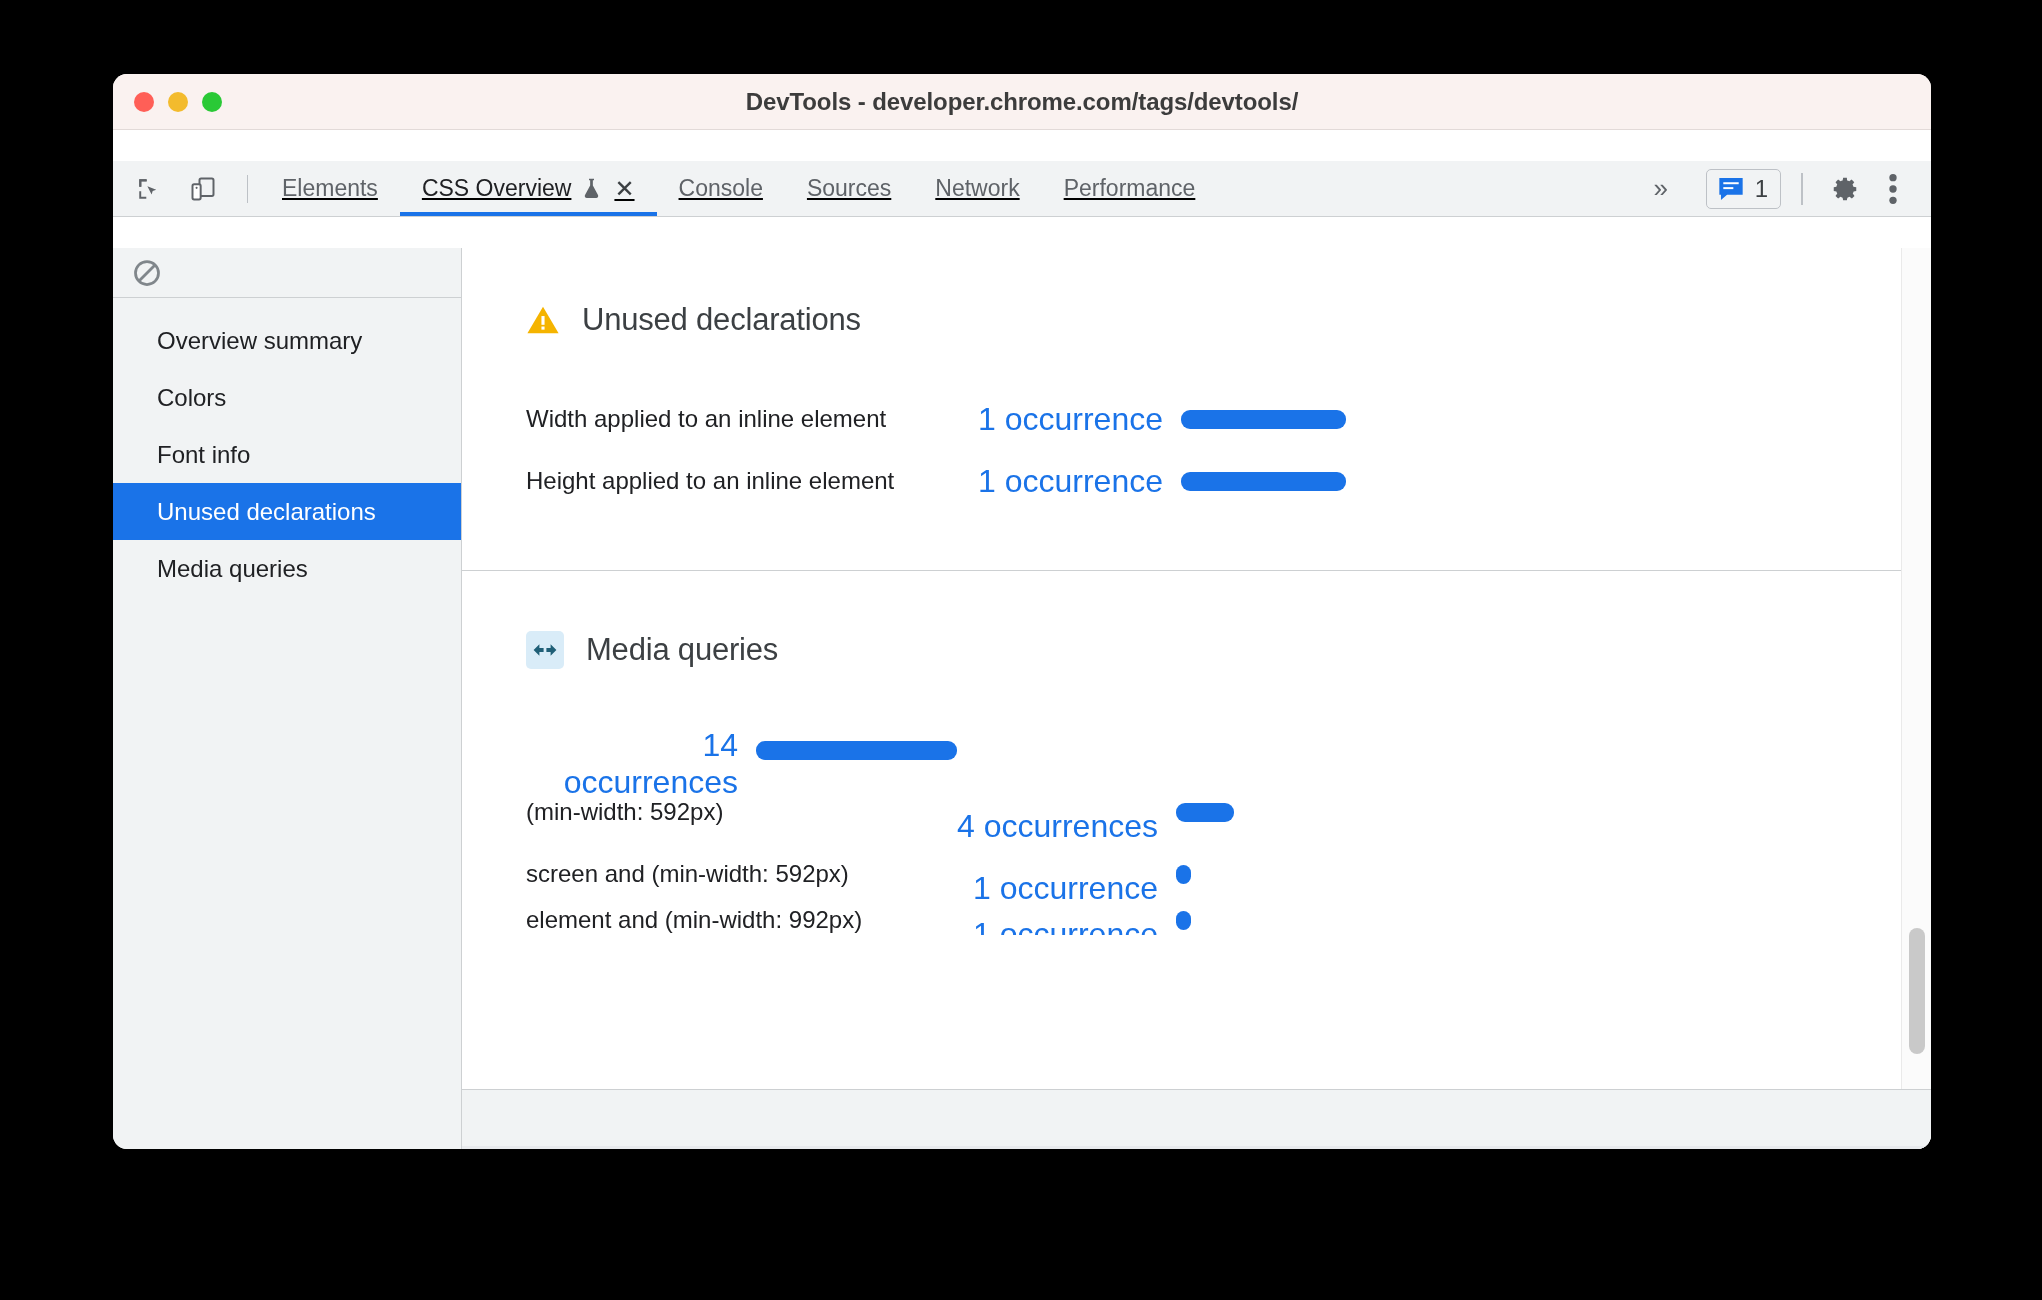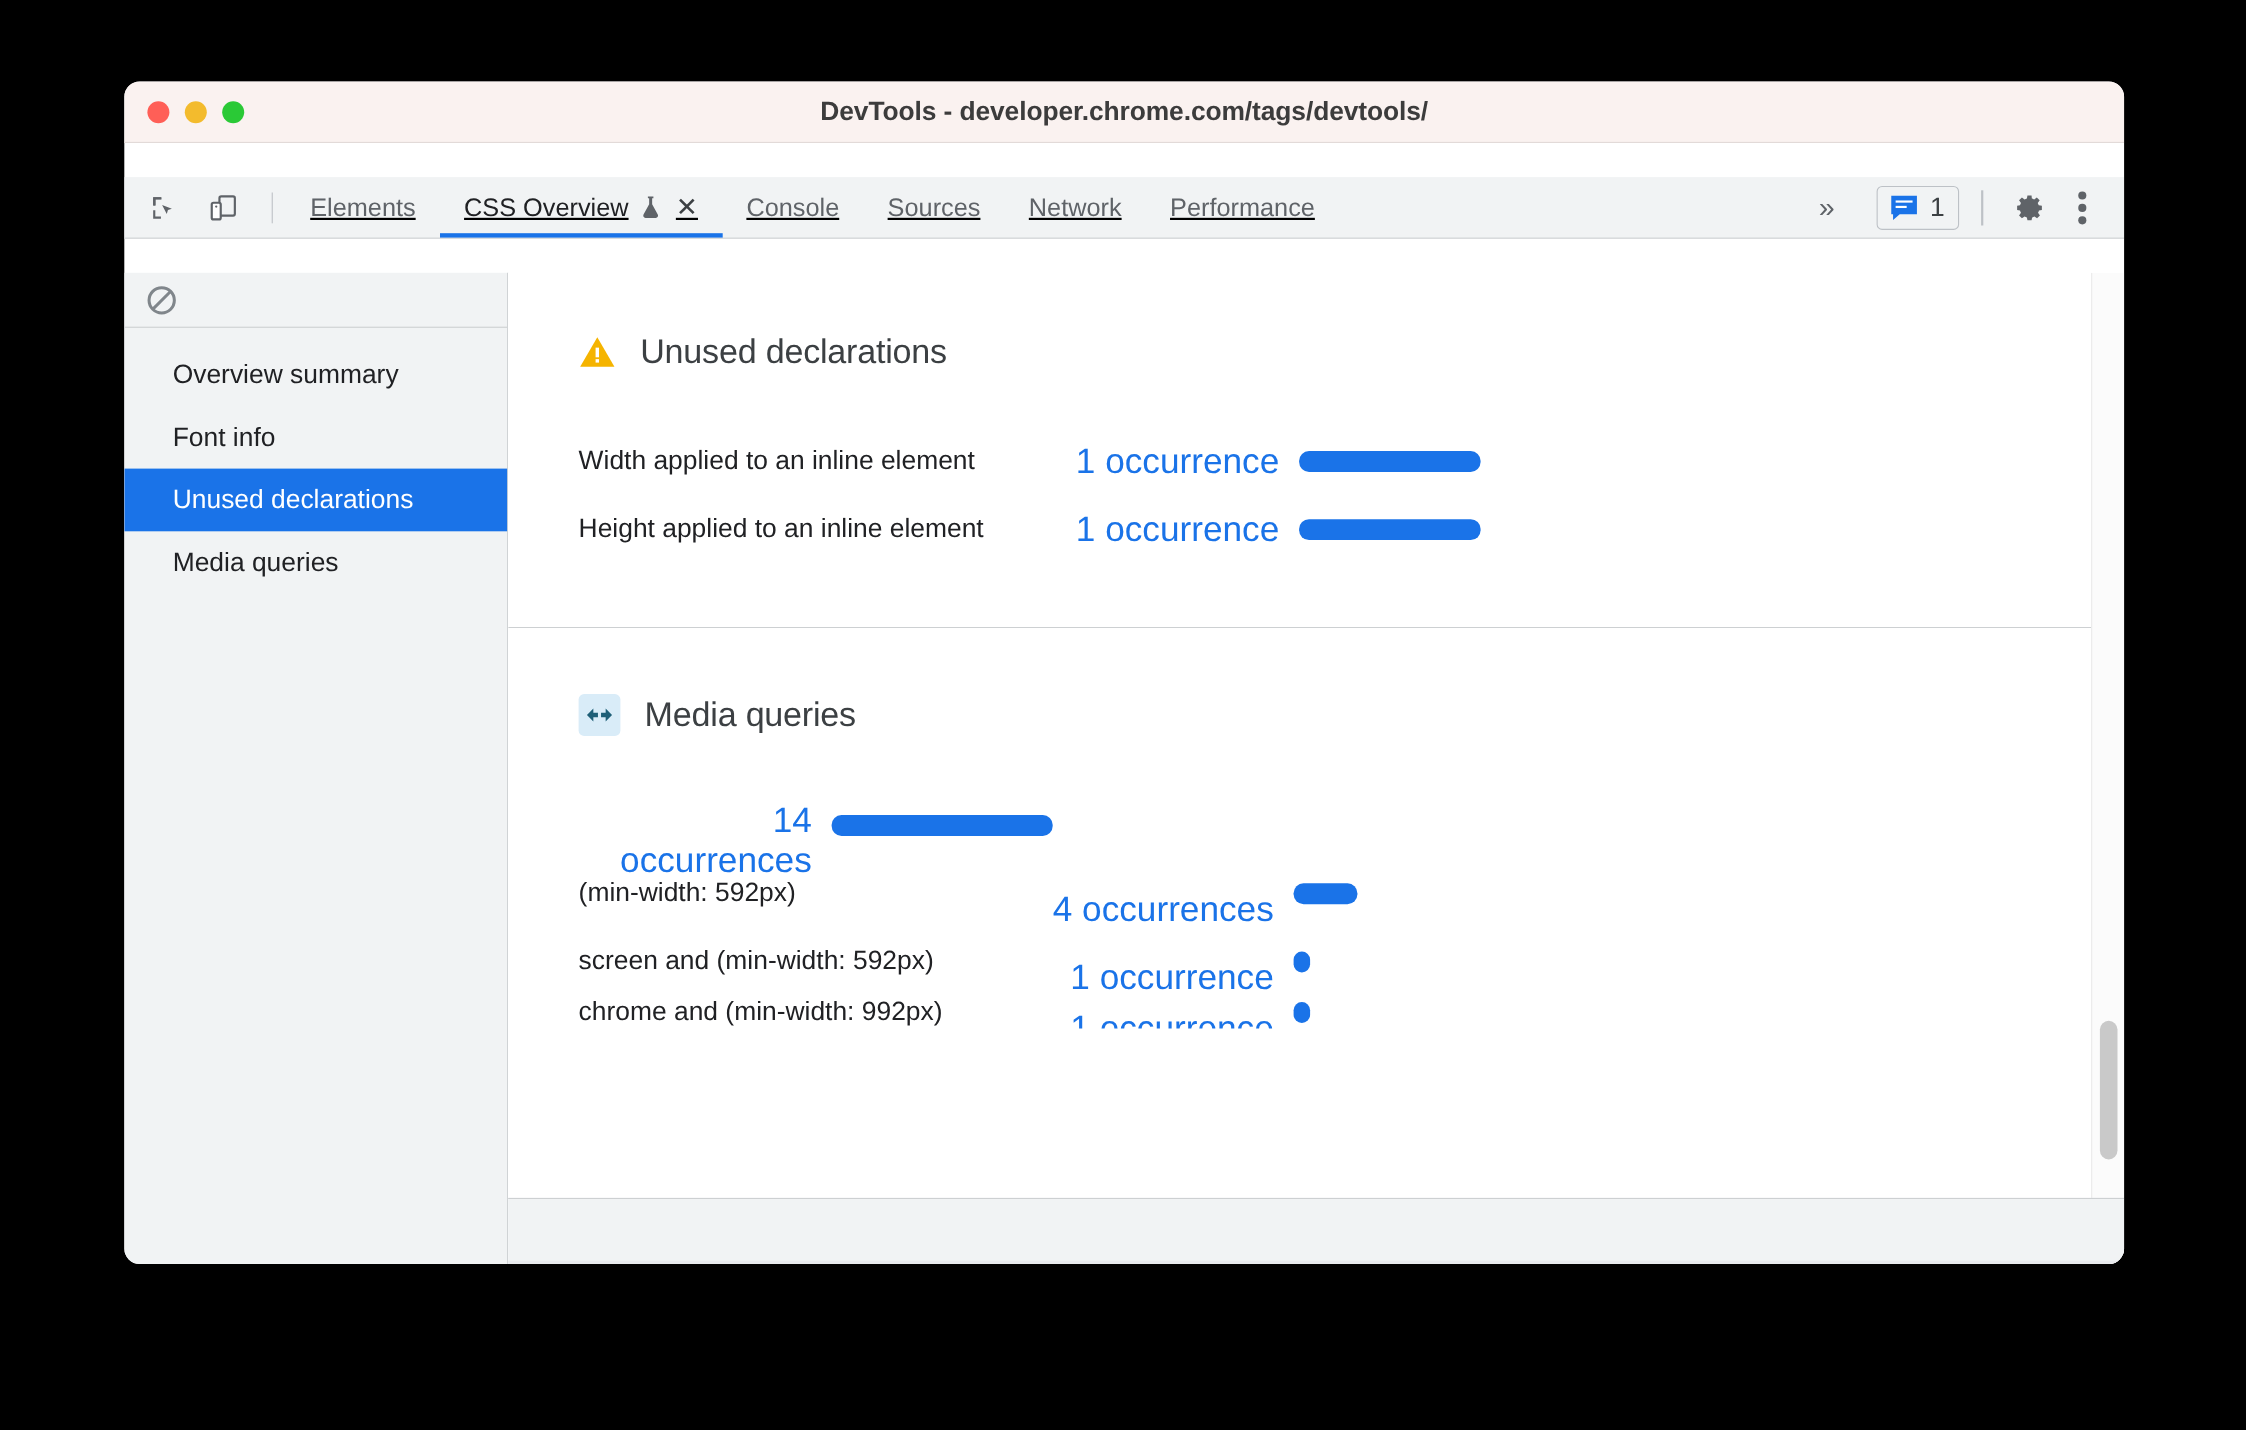--- a/index.html
+++ b/index.html
@@ -347,20 +347,23 @@
               <circle cx="12" cy="12" r="9.2" fill="none" stroke="#80868b" stroke-width="2.2"></circle>
               <line x1="5.6" y1="18.4" x2="18.4" y2="5.6" stroke="#80868b" stroke-width="2.2"></line>
             </svg>
           </div>
         </div>
         <div class="sb-list">
           <div class="sb-item">
             <span>Overview summary</span>
           </div>
           <div class="sb-item">
+            <span>Colors</span>
+          </div>
+          <div class="sb-item">
             <span>Font info</span>
           </div>
           <div class="sb-item selected">
             <span>Unused declarations</span>
           </div>
           <div class="sb-item">
             <span>Media queries</span>
           </div>
         </div>
       </div>
@@ -411,21 +414,21 @@
               <div class="label">(min-width: 592px)</div>
               <div class="occ">4 occurrences</div>
               <div class="bar" style="width:58px"></div>
             </div>
             <div class="row mq">
               <div class="label">screen and (min-width: 592px)</div>
               <div class="occ">1 occurrence</div>
               <div class="bar" style="width:15px"></div>
             </div>
             <div class="row mq clipped">
-              <div class="label">chrome and (min-width: 992px)</div>
+              <div class="label">element and (min-width: 992px)</div>
               <div class="occ">1 occurrence</div>
               <div class="bar" style="width:15px"></div>
             </div>
           </div>
 
           <div class="scrollbar">
             <div class="scroll-thumb"></div>
           </div>
         </div>
 

